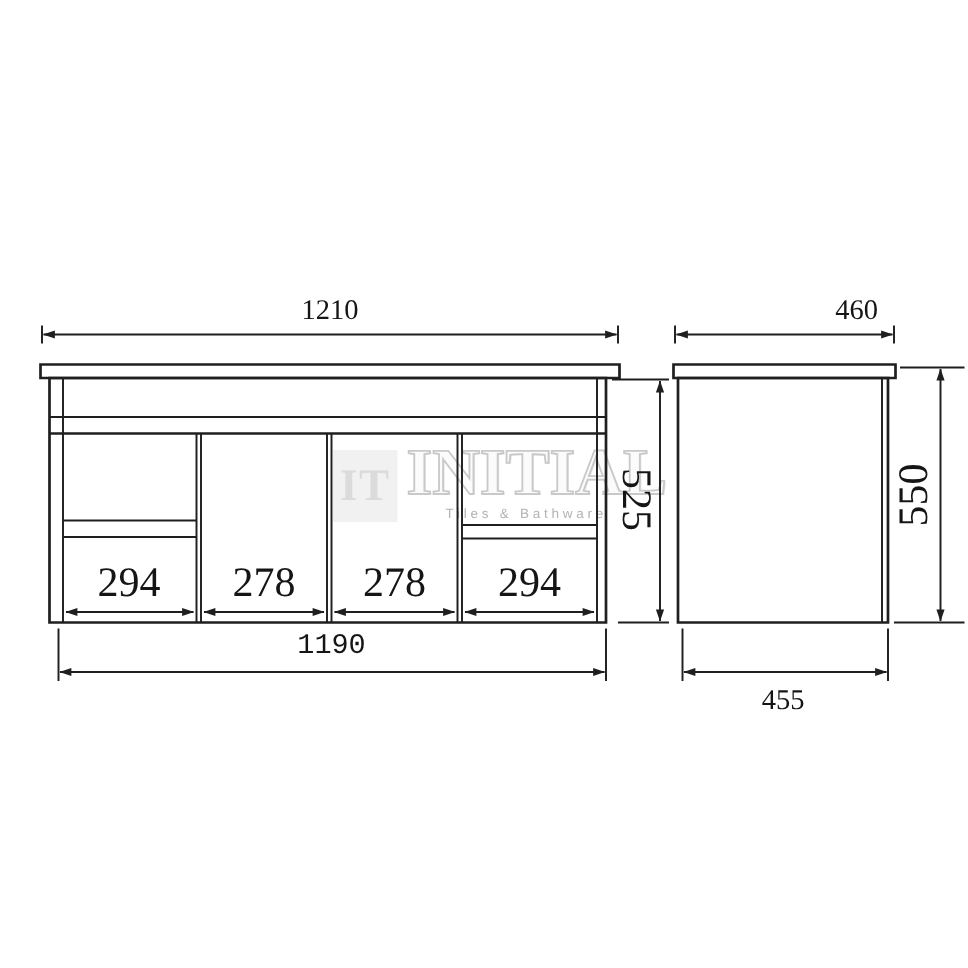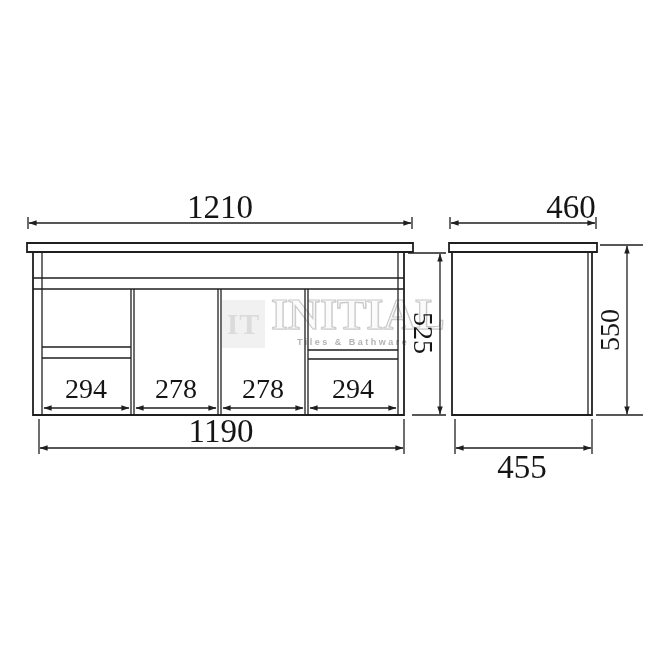--- a/index.html
+++ b/index.html
@@ -7,21 +7,21 @@
     position:relative;width:645px;height:645px;background:#ffffff;overflow:hidden;
     font-family:"Liberation Serif","DejaVu Serif",serif;
   }
   
   .dim-label{
     position:absolute;z-index:3;white-space:nowrap;
     font-family:"Liberation Serif","DejaVu Serif",serif;
     font-size:28px;color:#151515;line-height:1;
     transform:translate(-50%,-50%);
   }
-  .dim-label.small{font-size:33px;}
+  .dim-label.small{font-size:19px;}
   .dim-label.rot-cw{transform:translate(-50%,-50%) rotate(90deg);}
   .dim-label.rot-ccw{transform:translate(-50%,-50%) rotate(-90deg);}
   
   .wm{position:absolute;z-index:1;}
   .wm-logo{
     left:222px;top:300px;width:43px;height:48px;background:#f1f1f1;
     display:flex;align-items:center;justify-content:center;
   }
   .wm-logo span{
     font-family:"Liberation Serif","DejaVu Serif",serif;font-weight:700;
@@ -32,21 +32,21 @@
     font-family:"Liberation Serif","DejaVu Serif",serif;font-weight:700;
     font-size:44px;letter-spacing:0px;
     color:#f7f7f7;
     -webkit-text-fill-color:#fbfbfb;
     -webkit-text-stroke:1.2px #c9c9c9;
     text-shadow:1px 1px 0 #e6e6e6;
     white-space:nowrap;
   }
   .wm-tagline{
     left:297px;top:337px;
-    font-family:"Liberation Sans","DejaVu Sans",sans-serif;font-weight:700;
+    font-family:"Liberation Sans","DejaVu Sans",sans-serif;font-weight:400;
     font-size:9px;letter-spacing:2.5px;color:#b3b3b3;white-space:nowrap;
   }
   
   #drawing{position:absolute;left:0;top:0;z-index:2;}
   #drawing line,#drawing path,#drawing rect{vector-effect:non-scaling-stroke;}
 </style>
 </head>
 <body>
 
 <div id="canvas">
@@ -120,21 +120,21 @@
       <line x1="592" y1="419" x2="592" y2="454"></line>
       <line x1="456" y1="448" x2="591" y2="448" marker-start="url(#arr)" marker-end="url(#arr)"></line>
 
       <line x1="600" y1="245" x2="643" y2="245"></line>
       <line x1="596" y1="415" x2="643" y2="415"></line>
       <line x1="627" y1="246" x2="627" y2="414" marker-start="url(#arr)" marker-end="url(#arr)"></line>
     </g>
   </svg>
 
   <div class="dim-label small" style="left:220px;top:207px;">1210</div>
-  <div class="dim-label small" style="left:221px;top:431px;">1190</div>
+  <div class="dim-label small" style="left:221px;top:431px;font-family:Liberation Mono, monospace;">1190</div>
   <div class="dim-label rot-cw" style="left:423px;top:333px;">525</div>
 
   <div class="dim-label" style="left:86px;top:389px;">294</div>
   <div class="dim-label" style="left:176px;top:389px;">278</div>
   <div class="dim-label" style="left:263px;top:389px;">278</div>
   <div class="dim-label" style="left:353px;top:389px;">294</div>
 
   <div class="dim-label small" style="left:523px;top:207px;margin-left:48px;">460</div>
   <div class="dim-label small" style="left:522px;top:431px;margin-top:36px;">455</div>
   <div class="dim-label rot-ccw" style="left:610px;top:330px;">550</div>

